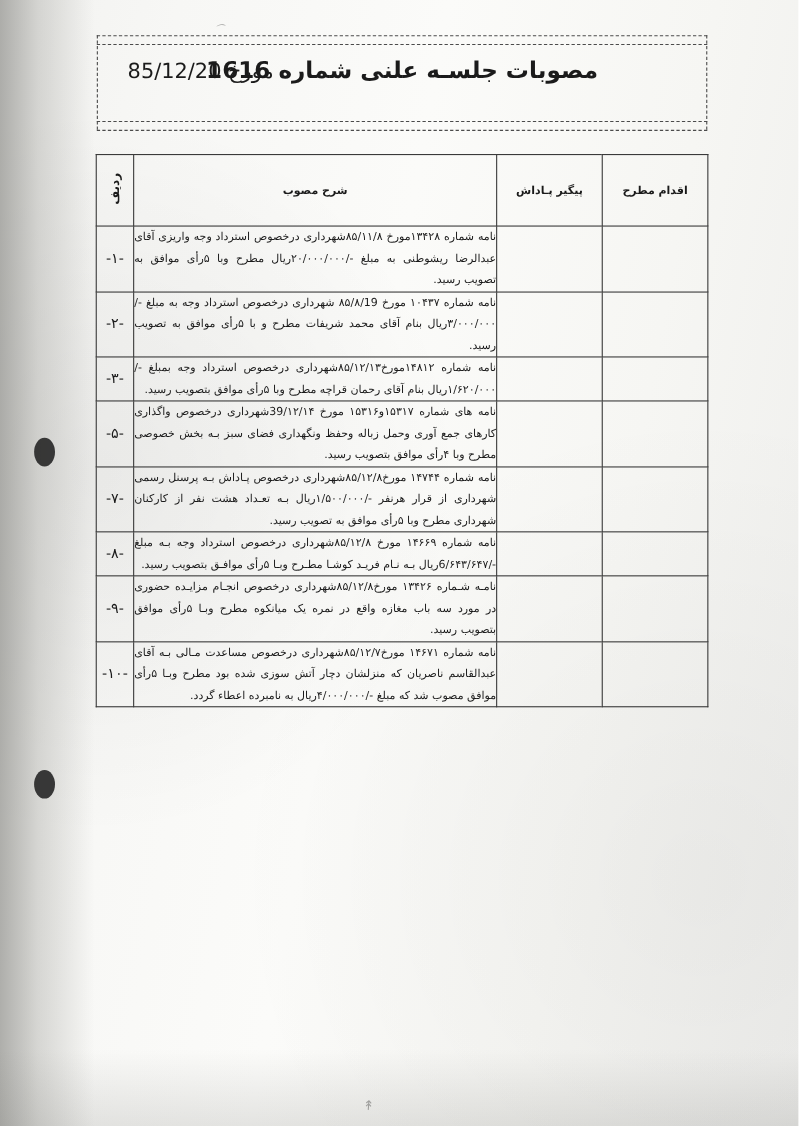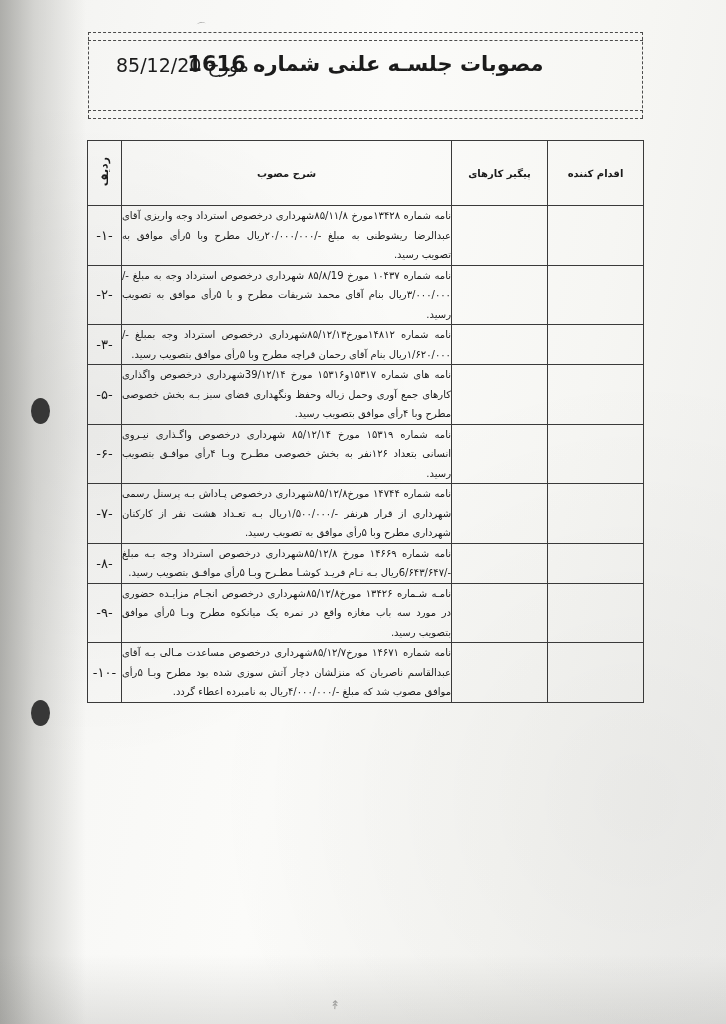--- a/index.html
+++ b/index.html
@@ -207,22 +207,22 @@
   <div class="tbl-wrap">
     <table class="minutes">
       <colgroup>
         <col class="c-actor">
         <col class="c-follow">
         <col class="c-desc">
         <col class="c-row">
       </colgroup>
       <thead>
         <tr>
-          <th>اقدام کننده</th>
-          <th>پیگیر کارهای</th>
+          <th>اقدام مطرح</th>
+          <th>پیگیر پـاداش</th>
           <th>شرح مصوب</th>
           <th class="row-head"><span class="vtxt">ردیف</span></th>
         </tr>
       </thead>
       <tbody>
         <tr>
           <td class="blank"></td>
           <td class="blank"></td>
           <td class="desc">نامه شماره ۱۳۴۲۸مورخ ۸۵/۱۱/۸شهرداری درخصوص استرداد وجه واریزی آقای عبدالرضا ریشوطنی به مبلغ -/۲۰/۰۰۰/۰۰۰ریال مطرح وبا ۵رأی موافق به تصویب رسید.</td>
           <td class="num">-۱-</td>
@@ -237,26 +237,20 @@
           <td class="blank"></td>
           <td class="blank"></td>
           <td class="desc">نامه شماره ۱۴۸۱۲مورخ۸۵/۱۲/۱۳شهرداری درخصوص استرداد وجه بمبلغ -/۱/۶۲۰/۰۰۰ریال بنام آقای رحمان قراچه مطرح وبا ۵رأی موافق بتصویب رسید.</td>
           <td class="num">-۳-</td>
         </tr>
         <tr>
           <td class="blank"></td>
           <td class="blank"></td>
           <td class="desc">نامه های شماره ۱۵۳۱۷و۱۵۳۱۶ مورخ 39/۱۲/۱۴شهرداری درخصوص واگذاری کارهای جمع آوری وحمل زباله وحفظ ونگهداری فضای سبز بـه بخش خصوصی مطرح وبا ۴رأی موافق بتصویب رسید.</td>
           <td class="num">-۵-</td>
-        </tr>
-        <tr>
-          <td class="blank"></td>
-          <td class="blank"></td>
-          <td class="desc">نامه شماره ۱۵۳۱۹ مورخ ۸۵/۱۲/۱۴ شهرداری درخصوص واگـذاری نیـروی انسانی بتعداد ۱۲۶نفر به بخش خصوصی مطـرح وبـا ۴رأی موافـق بتصویب رسید.</td>
-          <td class="num">-۶-</td>
         </tr>
         <tr>
           <td class="blank"></td>
           <td class="blank"></td>
           <td class="desc">نامه شماره ۱۴۷۴۴ مورخ۸۵/۱۲/۸شهرداری درخصوص پـاداش بـه پرسنل رسمی شهرداری از قرار هرنفر -/۱/۵۰۰/۰۰۰ریال بـه تعـداد هشت نفر از کارکنان شهرداری مطرح وبا ۵رأی موافق به تصویب رسید.</td>
           <td class="num">-۷-</td>
         </tr>
         <tr>
           <td class="blank"></td>
           <td class="blank"></td>

